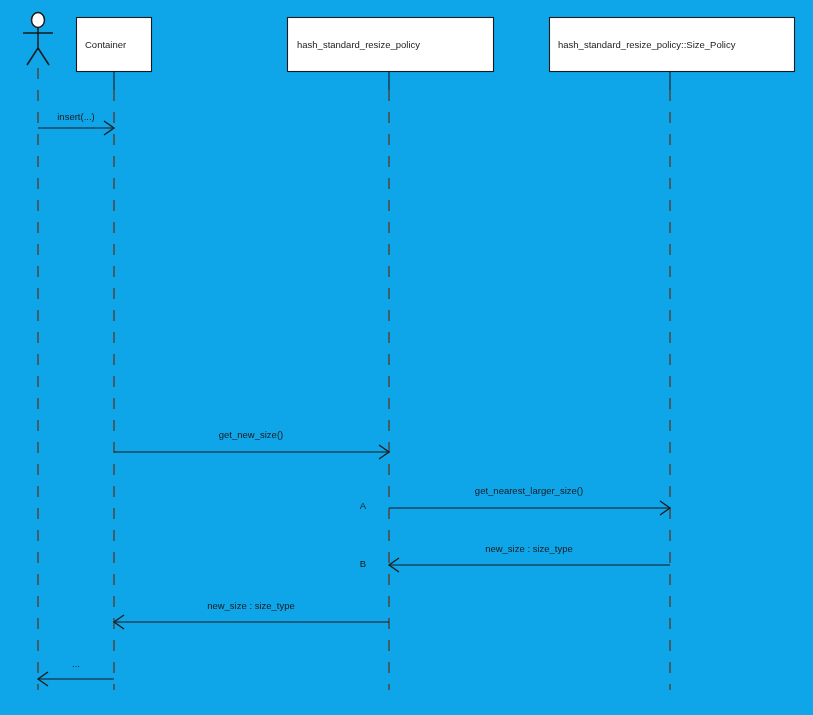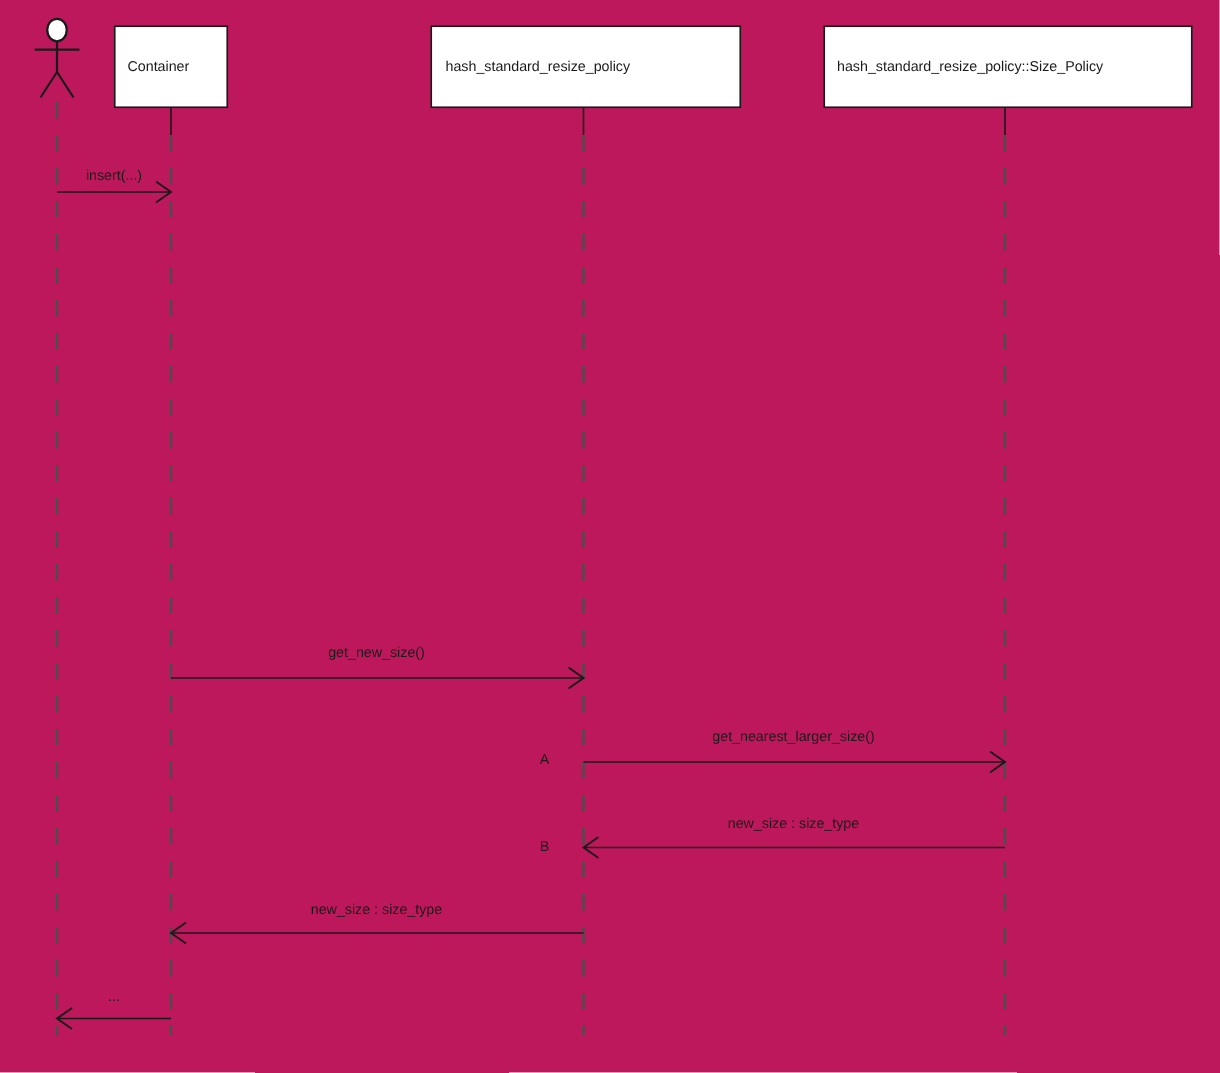--- a/index.html
+++ b/index.html
@@ -8,21 +8,21 @@
     background: #ffffff;
   }
   body {
     font-family: "Liberation Sans", sans-serif;
     -webkit-font-smoothing: antialiased;
   }
   #canvas {
     position: relative;
     width: 813px;
     height: 715px;
-    background: #be185d;
+    background: #0ea5e9;
     overflow: hidden;
   }
   #diagram-svg {
     position: absolute;
     left: 0;
     top: 0;
     width: 813px;
     height: 715px;
   }
   .lifeline-box {

